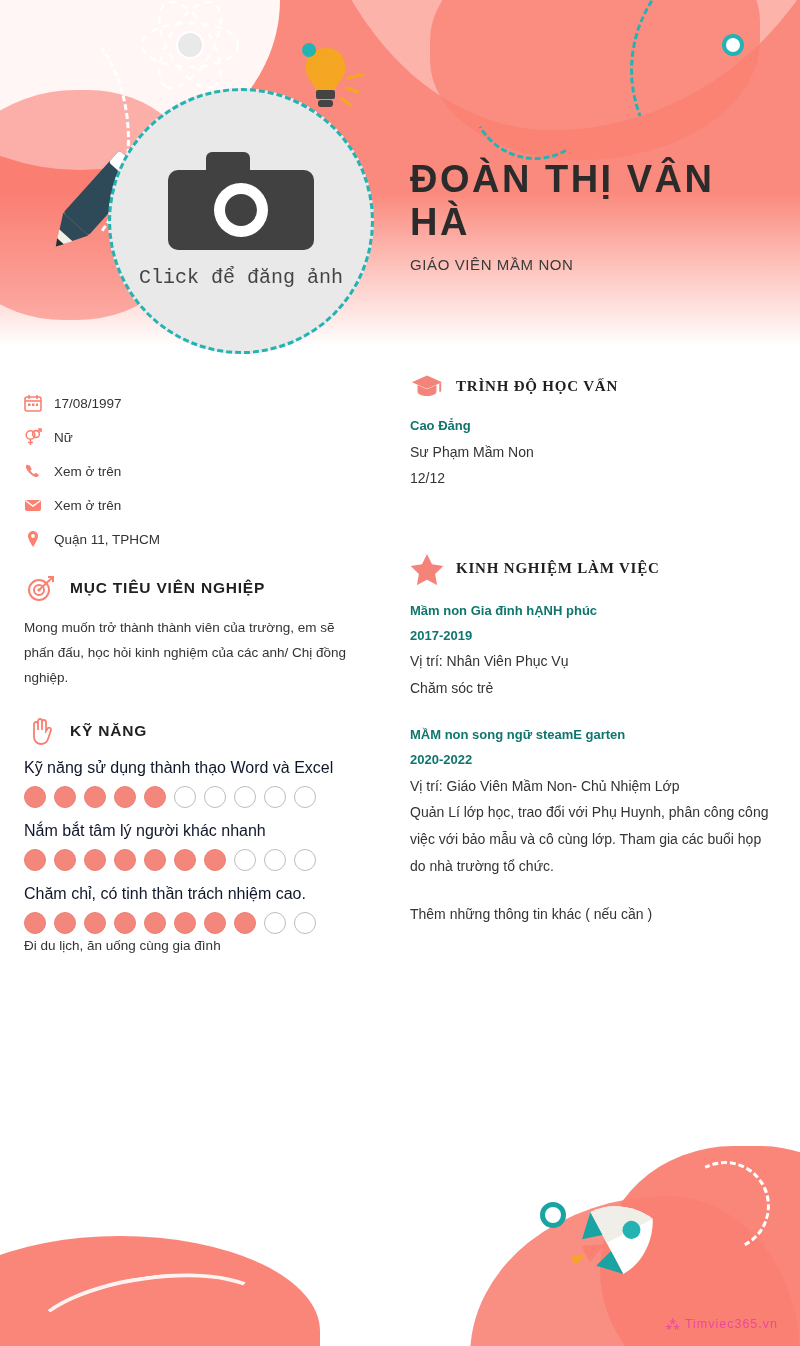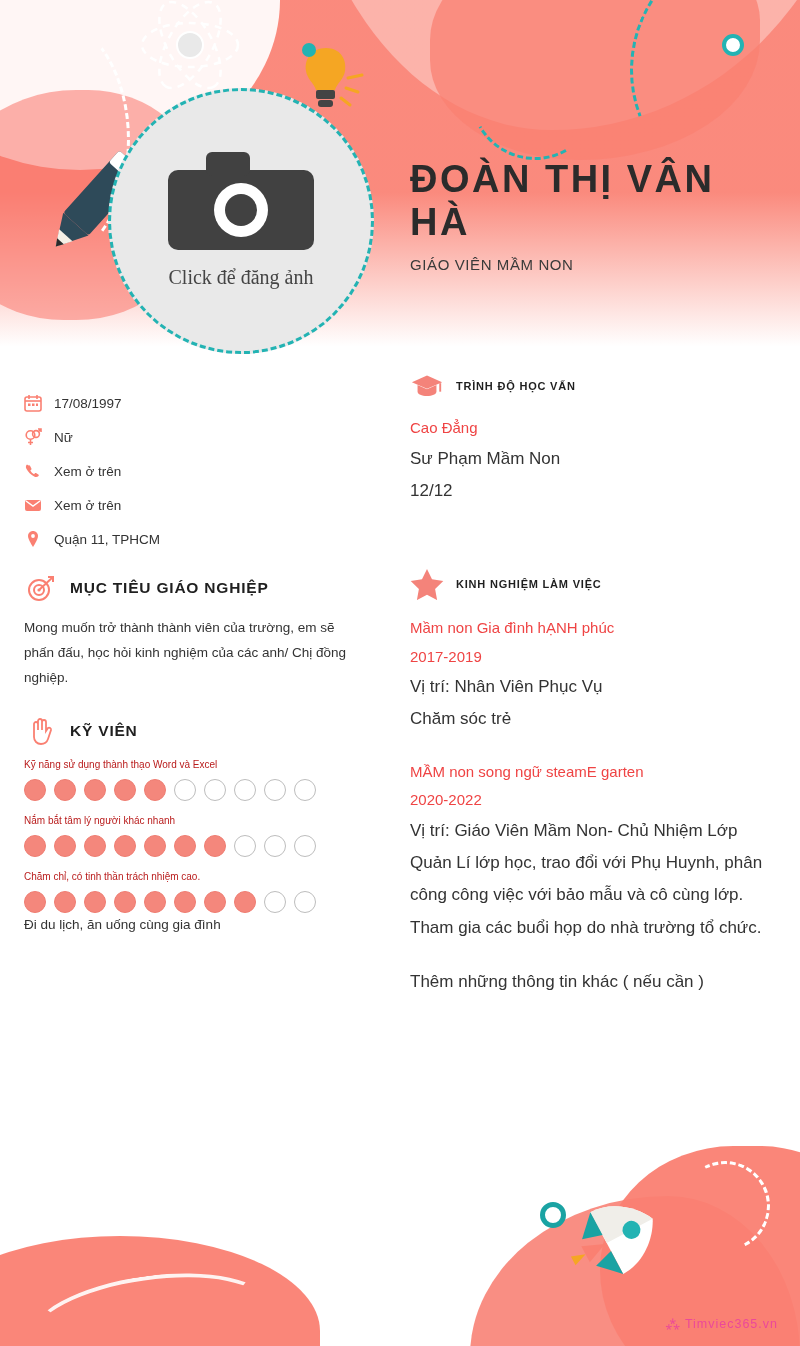--- a/index.html
+++ b/index.html
@@ -119,21 +119,21 @@
     border-radius: 50%;
     border: 3px dashed #23b3b3;
     background: #e9e9e9;
     display: flex; flex-direction: column;
     align-items: center; justify-content: center;
     cursor: pointer;
   }
   .cam-icon { width: 150px; height: 104px; margin-top: -6px; }
   .avatar-label {
     font-size: 20px; color: #444; margin-top: 14px;
-    font-family: Liberation Serif, serif;
+    font-family: Liberation Mono, monospace;
   }
 
   
   .header-text {
     position: absolute; left: 410px; top: 158px; width: 370px;
   }
   .full-name {
     font-size: 38px; font-weight: bold; color: #2b2b2b;
     letter-spacing: 2.5px; margin: 0 0 12px 0;
     font-family: "Liberation Sans", sans-serif;
@@ -162,40 +162,40 @@
 
   
   .sec-head {
     display: flex; align-items: center; gap: 12px;
     margin: 26px 0 14px 0;
   }
   .sec-ico { width: 34px; min-width: 34px; display: flex; align-items: center; justify-content: center; color: #fa8072; }
   .sec-title {
     font-size: 15.5px; font-weight: bold; color: #1f1f1f; letter-spacing: .8px;
   }
-  .sec-title.big { font-size: 11px; }
+  .sec-title.big { font-size: 15px; font-family: Liberation Serif, serif; }
 
   .body-txt {
     font-size: 13.5px; line-height: 1.85; color: #333;
   }
 
   
   .skill { margin-top: 14px; }
-  .skill-name { font-size: 10px; color: #b91c1c; margin-bottom: 9px; }
+  .skill-name { font-size: 16px; color: #0f172a; margin-bottom: 9px; }
   .dots { display: flex; gap: 8px; }
   .dot {
     width: 22px; height: 22px; border-radius: 50%;
     border: 1.5px solid #bdbdbd; background: #fff;
   }
   .dot.on { background: #f4877c; border-color: #ef7d72; }
 
   
   .edu-block { margin: 4px 0 0 0; }
-  .bold-line { font-size: 15px; font-weight: normal; color: #ef4444; line-height: 1.9; }
-  .plain-line { font-size: 17px; color: #333; line-height: 1.9; }
+  .bold-line { font-size: 13px; font-weight: bold; color: #0f766e; line-height: 1.9; }
+  .plain-line { font-size: 14px; color: #333; line-height: 1.9; }
   .exp-block { margin-bottom: 22px; }
 
   .footer-brand {
     position: absolute; right: 22px; bottom: 14px;
     font-size: 12.5px; color: #ec4899; letter-spacing: 1px;
     font-family: "Liberation Sans", sans-serif;
   }
 </style>
 </head>
 <body>
@@ -336,31 +336,31 @@
     <div class="sec-head">
       <span class="sec-ico">
         <svg width="28" height="28" viewBox="0 0 28 28">
             <circle cx="12" cy="16" r="10" fill="none" stroke="#fa8072" stroke-width="2"></circle>
             <circle cx="12" cy="16" r="5" fill="none" stroke="#fa8072" stroke-width="2"></circle>
             <circle cx="12" cy="16" r="1.6" fill="#fa8072"></circle>
             <path d="M12 16L26 3" stroke="#fa8072" stroke-width="2"></path>
             <path d="M21 3h5v5" fill="none" stroke="#fa8072" stroke-width="2"></path>
           </svg>
       </span>
-      <span class="sec-title">MỤC TIÊU GIÁO NGHIỆP</span>
+      <span class="sec-title">MỤC TIÊU VIÊN NGHIỆP</span>
     </div>
     <div class="body-txt">Mong muốn trở thành thành viên của trường, em sẽ phấn đấu, học hỏi kinh nghiệm của các anh/ Chị đồng nghiệp.</div>
 
     <div class="sec-head">
       <span class="sec-ico">
         <svg width="26" height="28" viewBox="0 0 26 28">
             <path d="M6 14V7a2 2 0 0 1 4 0v6V4a2 2 0 0 1 4 0v9V5a2 2 0 0 1 4 0v9l2-3a2 2 0 0 1 3 2l-3 9c-1 3-3 5-7 5s-7-3-7-7V14z" fill="none" stroke="#fa8072" stroke-width="1.8"></path>
           </svg>
       </span>
-      <span class="sec-title">KỸ VIÊN</span>
+      <span class="sec-title">KỸ NĂNG</span>
     </div>
 
     <div class="skill">
       <div class="skill-name">Kỹ năng sử dụng thành thạo Word và Excel</div>
       <div class="dots">
         <span class="dot on"></span>
         <span class="dot on"></span>
         <span class="dot on"></span>
         <span class="dot on"></span>
         <span class="dot on"></span>

